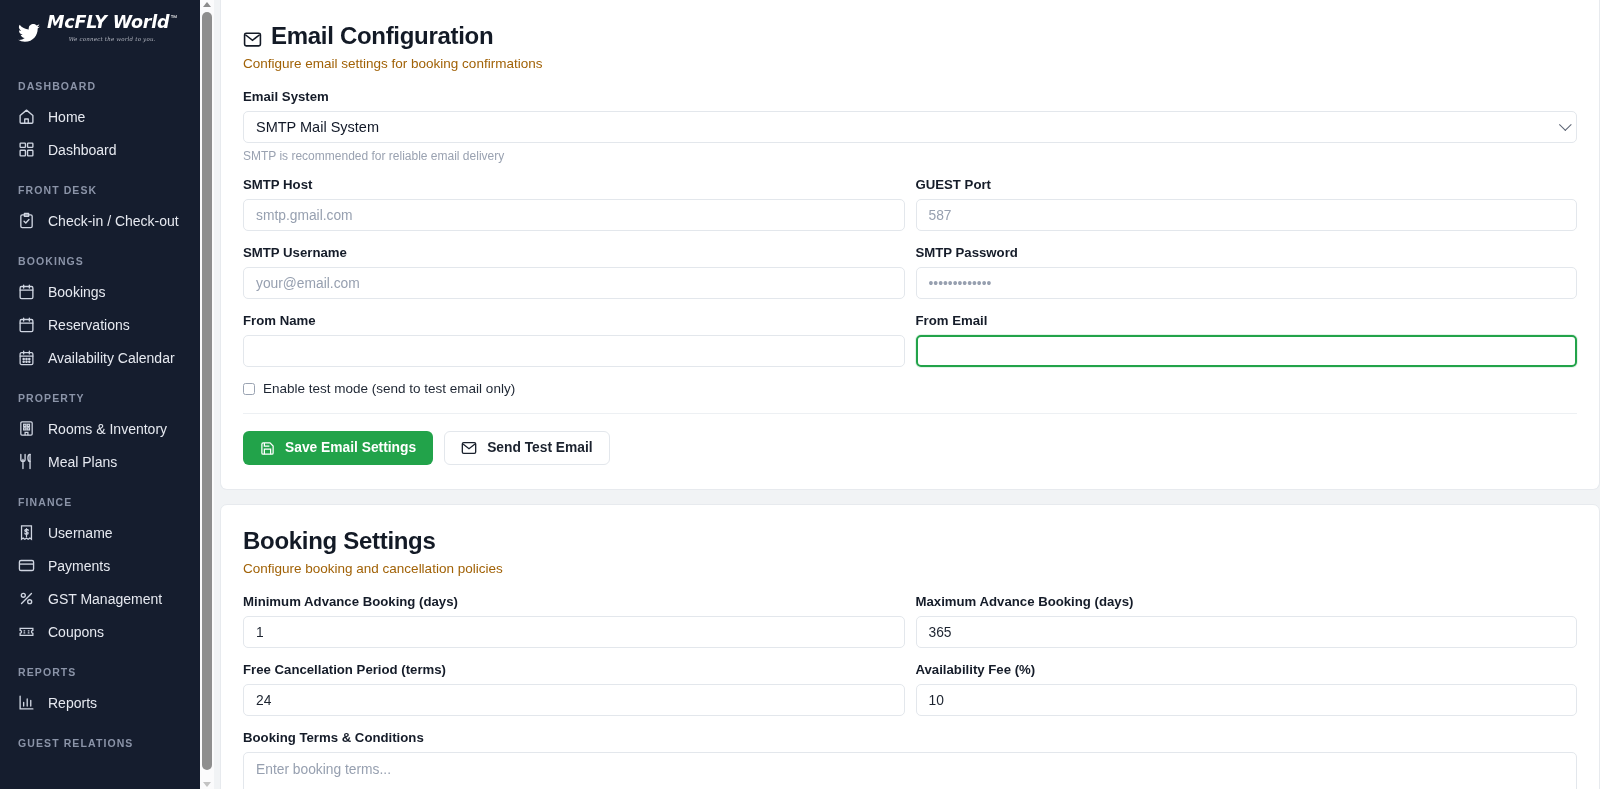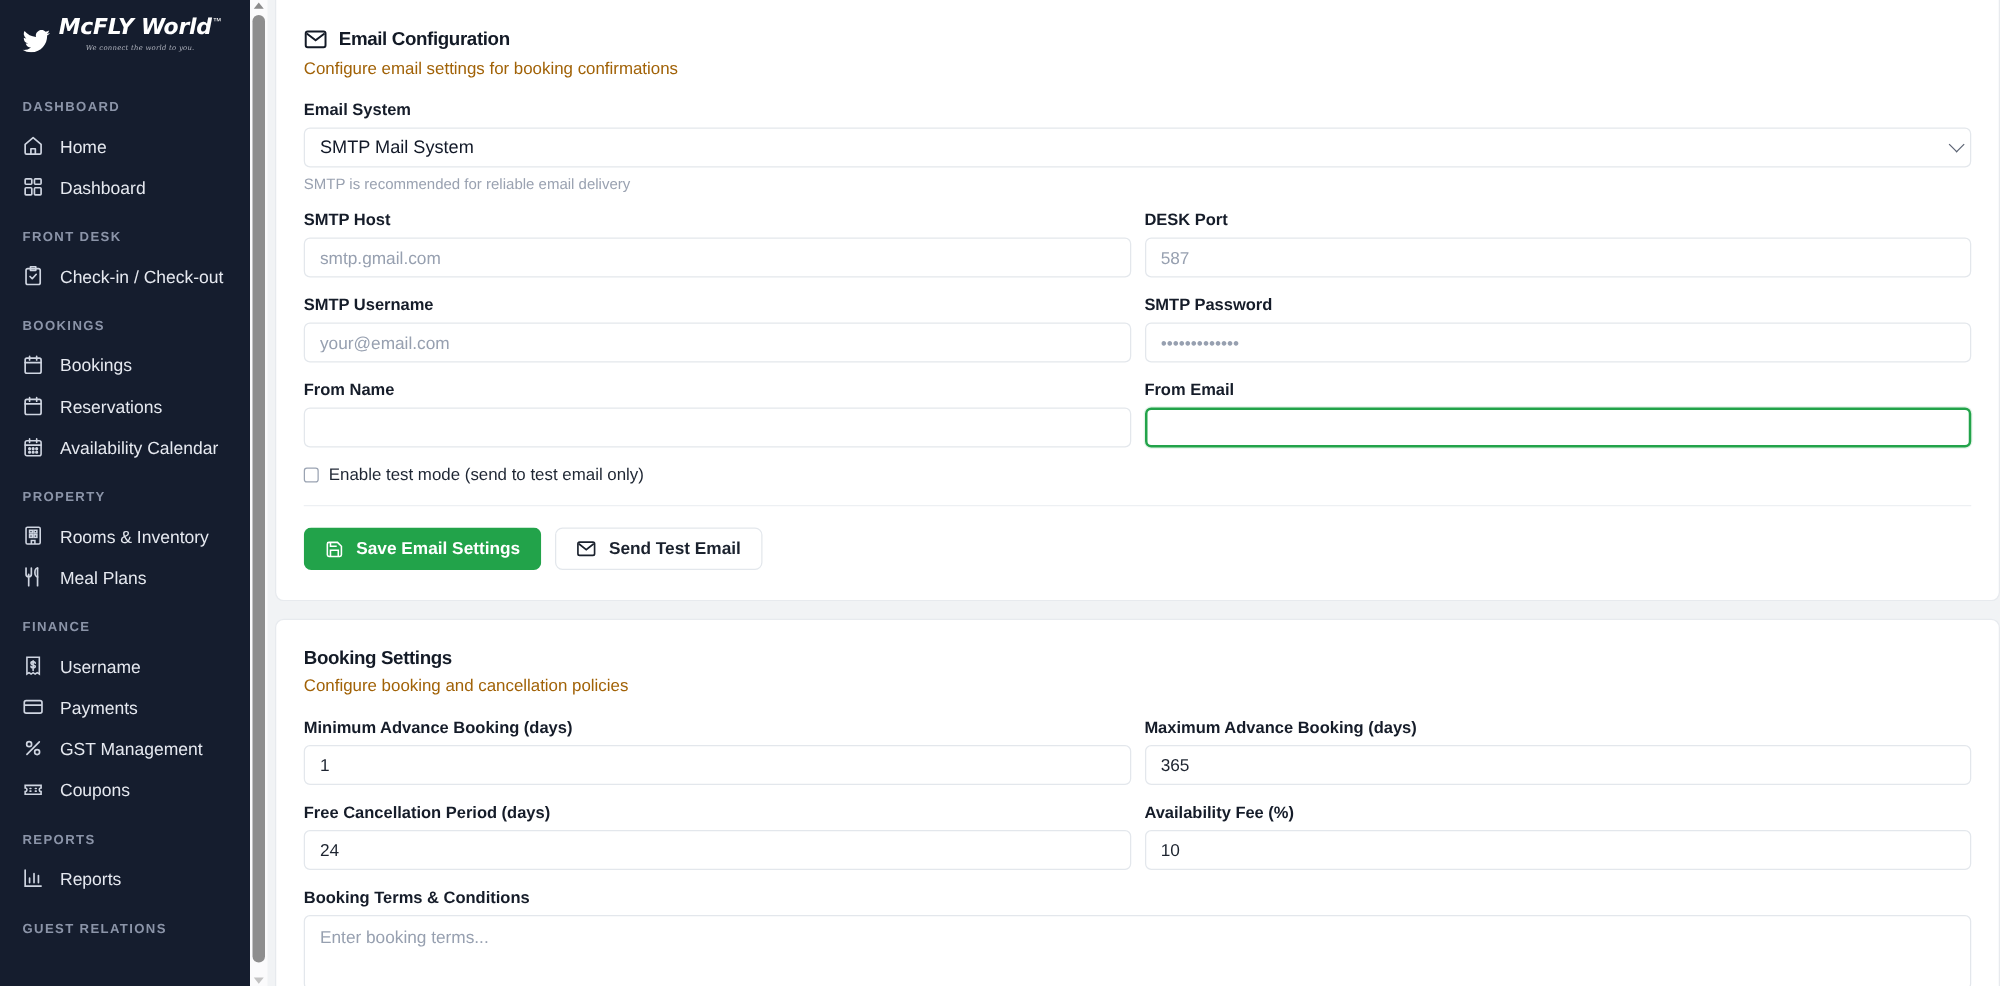--- a/index.html
+++ b/index.html
@@ -82,21 +82,21 @@
     background: #ffffff;
     border: 1px solid #e7eaee;
     border-radius: 7px;
     margin-bottom: 14px;
     padding: 22px 22px 24px 22px;
   }
   .card-first { margin-top: 0; border-top: none; border-radius: 0 0 7px 7px; padding-top: 22px; }
 
   .card-title {
     display: flex; align-items: center; gap: 9px;
-    font-size: 15px; font-weight: 700; color: #131a26;
+    font-size: 24px; font-weight: 700; color: #131a26;
     letter-spacing: -0.3px;
   }
   .card-title .t-icon { width: 19px; height: 19px; color: #131a26; display:block; }
   .card-sub { color: #a16207; font-size: 13.5px; margin-top: 6px; }
 
   .field-label {
     display: block; font-size: 13.2px; font-weight: 700;
     color: #151c29; margin-bottom: 7px;
   }
   .help-text { color: #9aa2b1; font-size: 12px; margin-top: 6px; }
@@ -363,21 +363,21 @@
         </div>
         <div class="help-text">SMTP is recommended for reliable email delivery</div>
       </div>
 
       <div class="row2">
         <div class="col">
           <label class="field-label">SMTP Host</label>
           <input class="inp" placeholder="smtp.gmail.com" style="">
         </div>
         <div class="col">
-          <label class="field-label">DESK Port</label>
+          <label class="field-label">GUEST Port</label>
           <input class="inp" placeholder="587" style="">
         </div>
       </div>
 
       <div class="row2">
         <div class="col">
           <label class="field-label">SMTP Username</label>
           <input class="inp" placeholder="your@email.com" style="">
         </div>
         <div class="col">
@@ -438,21 +438,21 @@
           <input class="inp" value="1" style="">
         </div>
         <div class="col">
           <label class="field-label">Maximum Advance Booking (days)</label>
           <input class="inp" value="365" style="">
         </div>
       </div>
 
       <div class="row2">
         <div class="col">
-          <label class="field-label">Free Cancellation Period (days)</label>
+          <label class="field-label">Free Cancellation Period (terms)</label>
           <input class="inp" value="24" style="">
         </div>
         <div class="col">
           <label class="field-label">Availability Fee (%)</label>
           <input class="inp" value="10" style="">
         </div>
       </div>
 
       <div class="mt14">
         <label class="field-label">Booking Terms &amp; Conditions</label>

